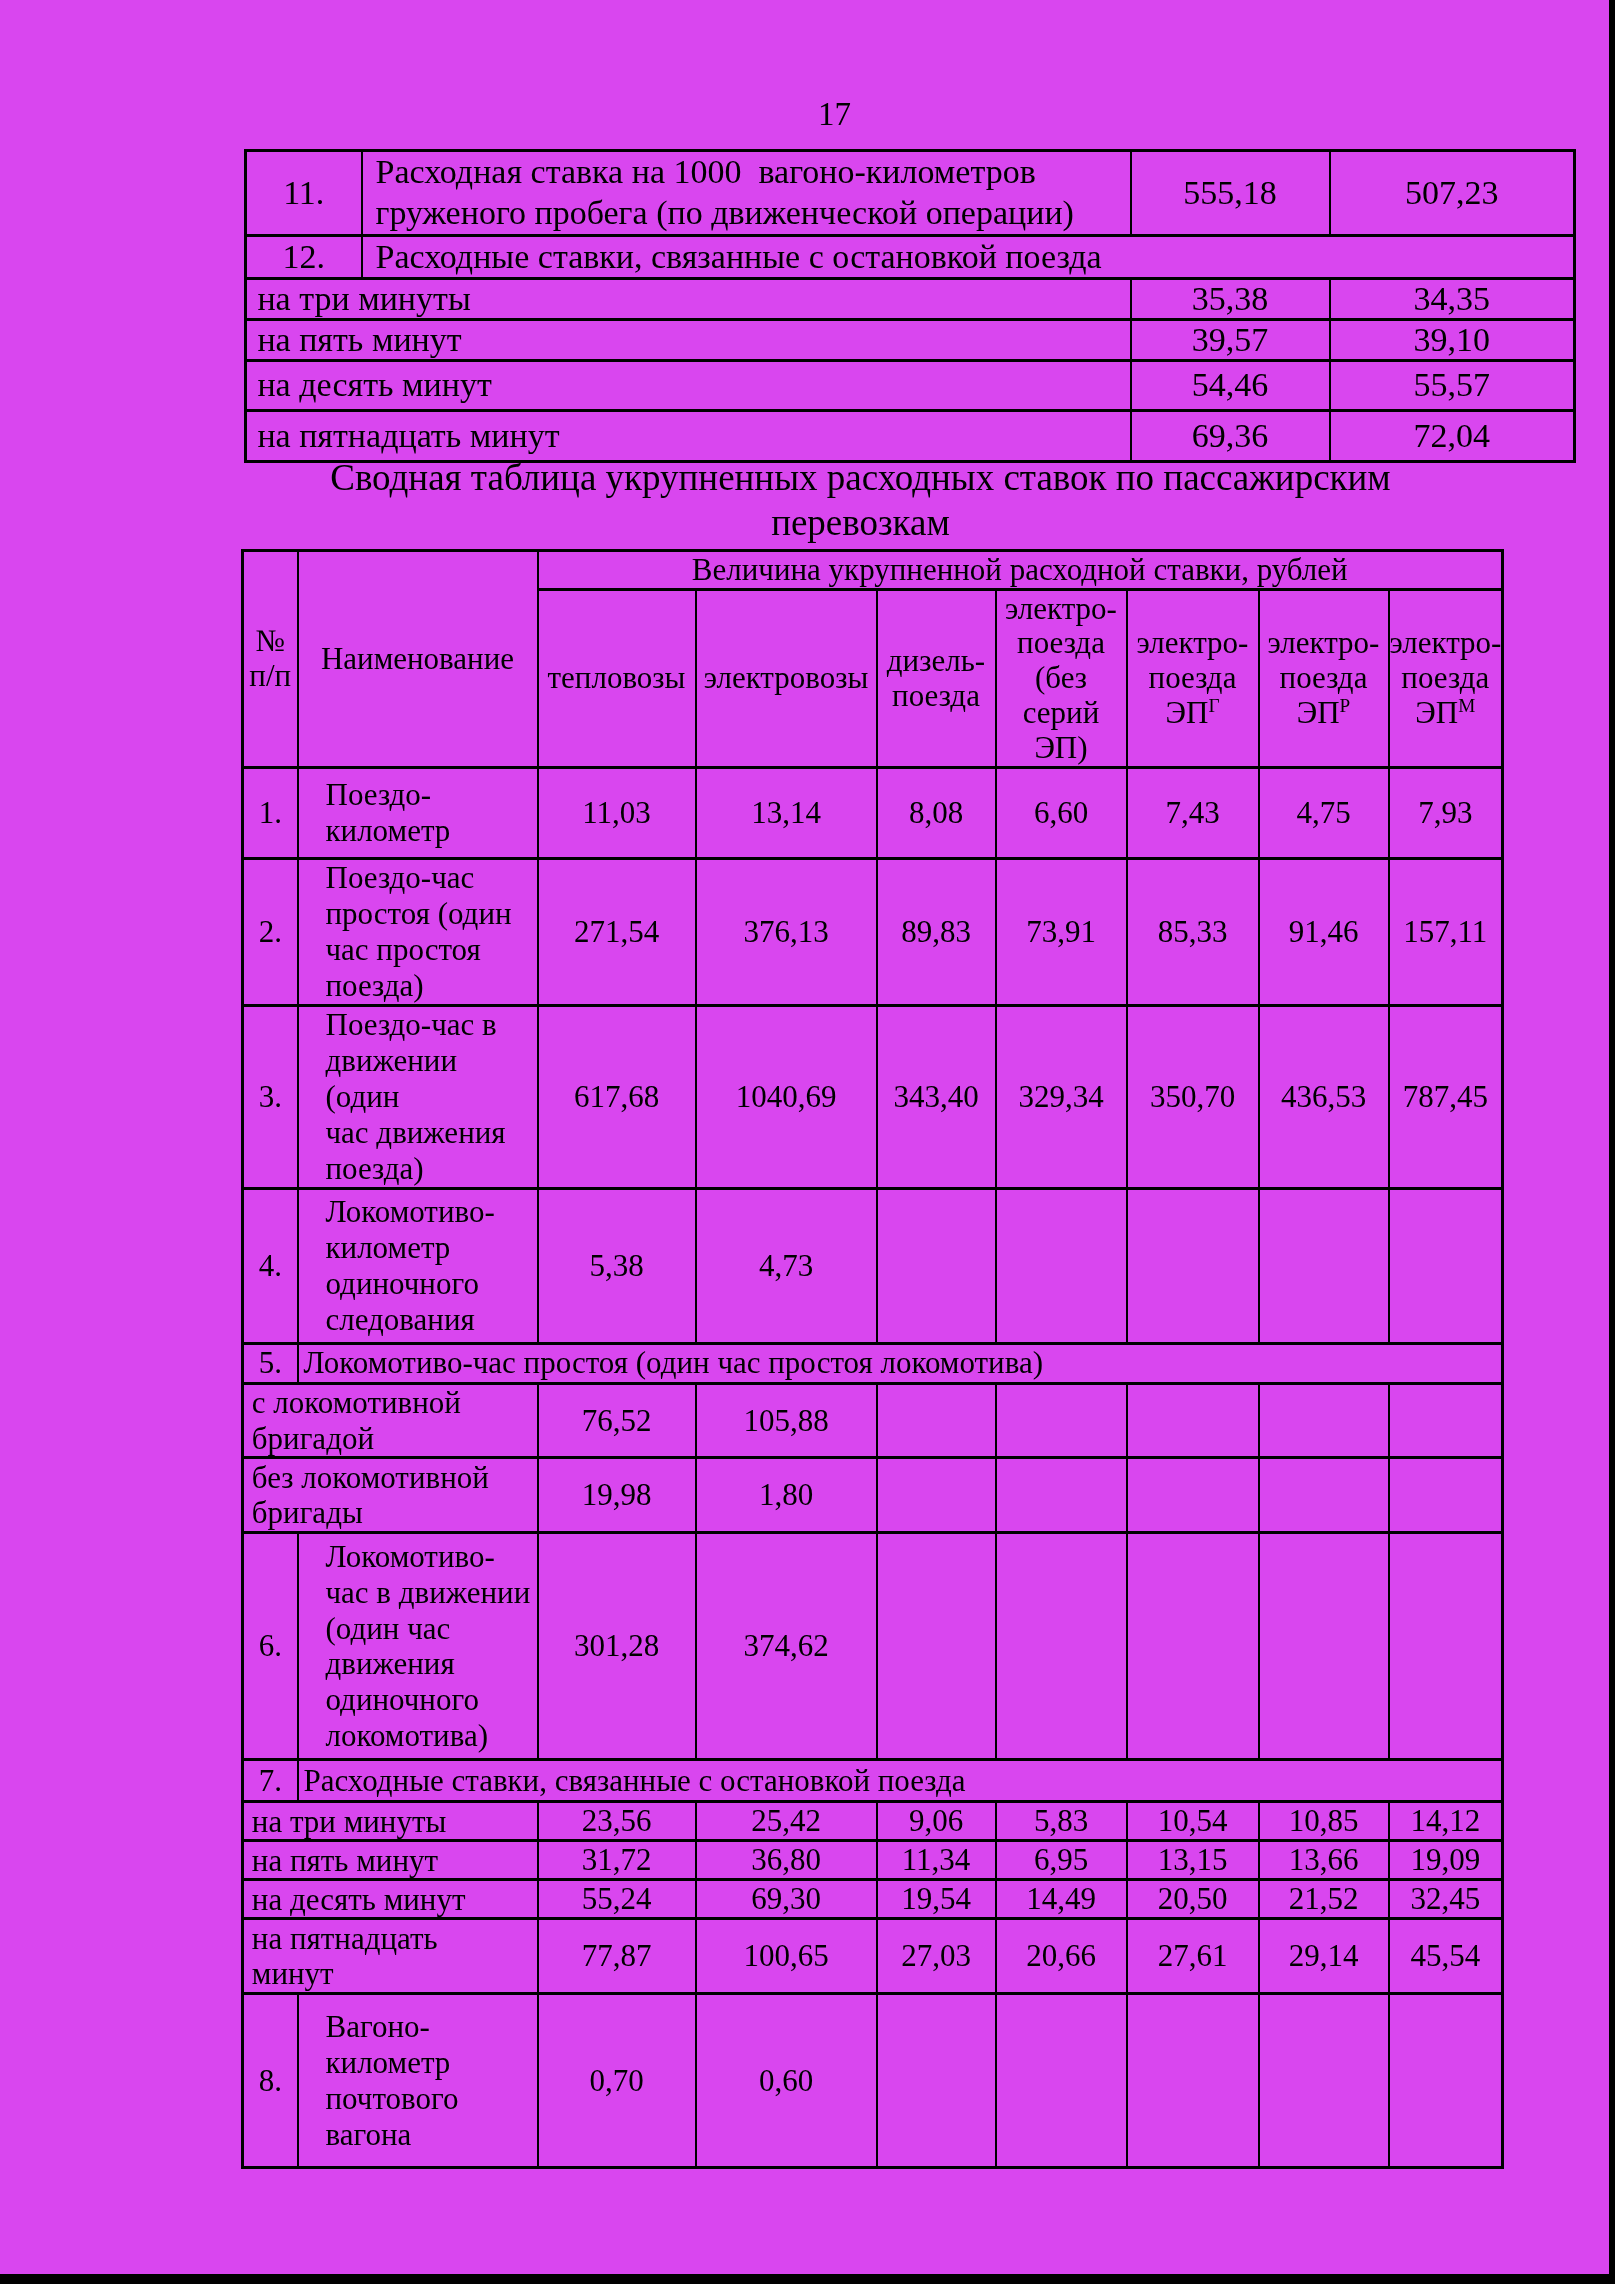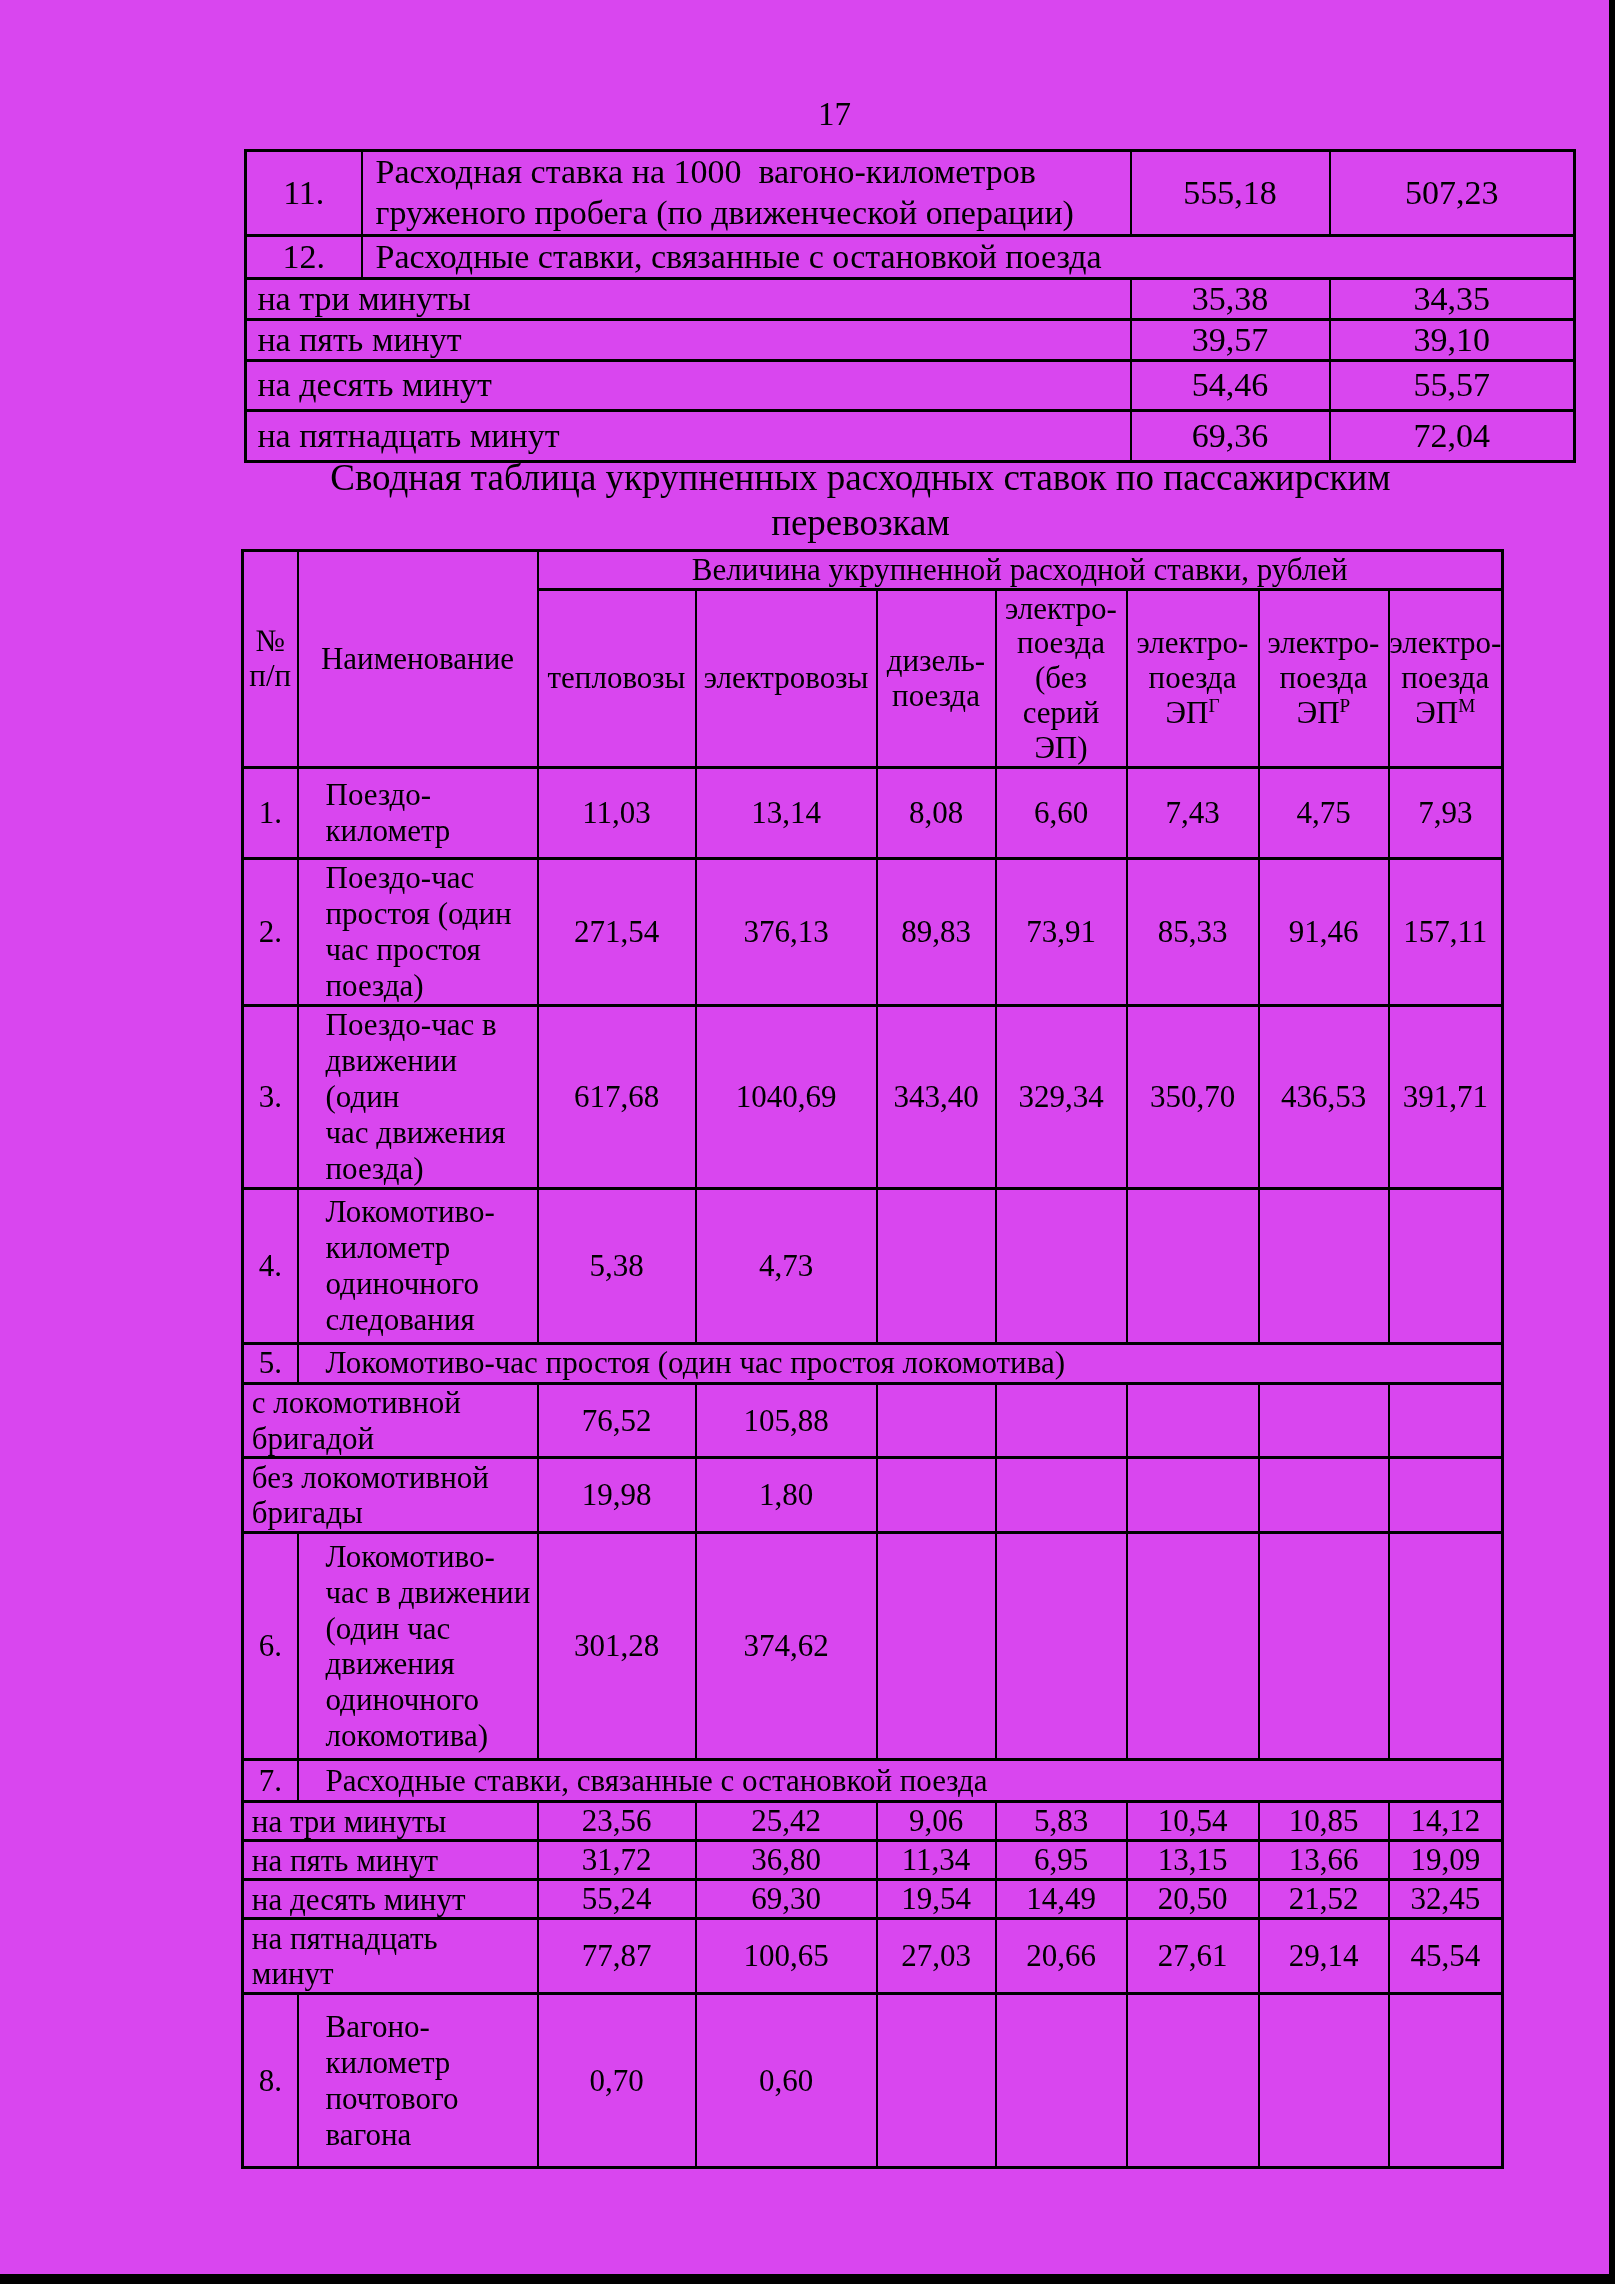--- a/index.html
+++ b/index.html
@@ -38,21 +38,21 @@
     position:absolute;left:163px;top:455px;width:1395px;
     font-size:37px;line-height:1.22;text-align:center;white-space:pre-line;
   }
   
   .t2{position:absolute;left:241px;top:549px;width:1260px;border:3.9px solid #000;font-size:31px;}
   .t2 th{text-align:center;line-height:1.12;white-space:pre-line;}
   .t2 .h1{height:39px;}
   .t2 .h2{height:178px;}
   .t2 .num{text-align:center;}
   .t2 .name{text-align:left;padding-left:27px;white-space:pre-line;line-height:1.16;}
-  .t2 .spanname{text-align:left;padding-left:27px;}
+  .t2 .spanname{text-align:left;padding-left:5px;}
   .t2 .subname{text-align:left;padding-left:7.8px;white-space:pre-line;line-height:1.16;}
   .t2 .val{text-align:center;}
   .r1{height:91px;}  .r2{height:138px;}  .r3{height:147px;}  .r4{height:155px;}
   .r5{height:40px;}   .r6{height:72px;}  .r7{height:75px;}  .r8{height:227px;}
   .r9{height:42px;}   .r10{height:39px;}  .r11{height:38px;}  .r12{height:39px;}
   .r13{height:75px;} .r14{height:174px;}
   sup{font-size:0.62em;line-height:0;}
 </style>
 </head>
 <body>
@@ -177,21 +177,21 @@
       <td class="name">Поездо-час в
 движении (один
 час движения
 поезда)</td>
       <td class="val">617,68</td>
       <td class="val">1040,69</td>
       <td class="val">343,40</td>
       <td class="val">329,34</td>
       <td class="val">350,70</td>
       <td class="val">436,53</td>
-      <td class="val">391,71</td>
+      <td class="val">787,45</td>
     </tr>
     <tr class="r4">
       <td class="num">4.</td>
       <td class="name">Локомотиво-
 километр
 одиночного
 следования</td>
       <td class="val">5,38</td>
       <td class="val">4,73</td>
       <td class="val"></td>

